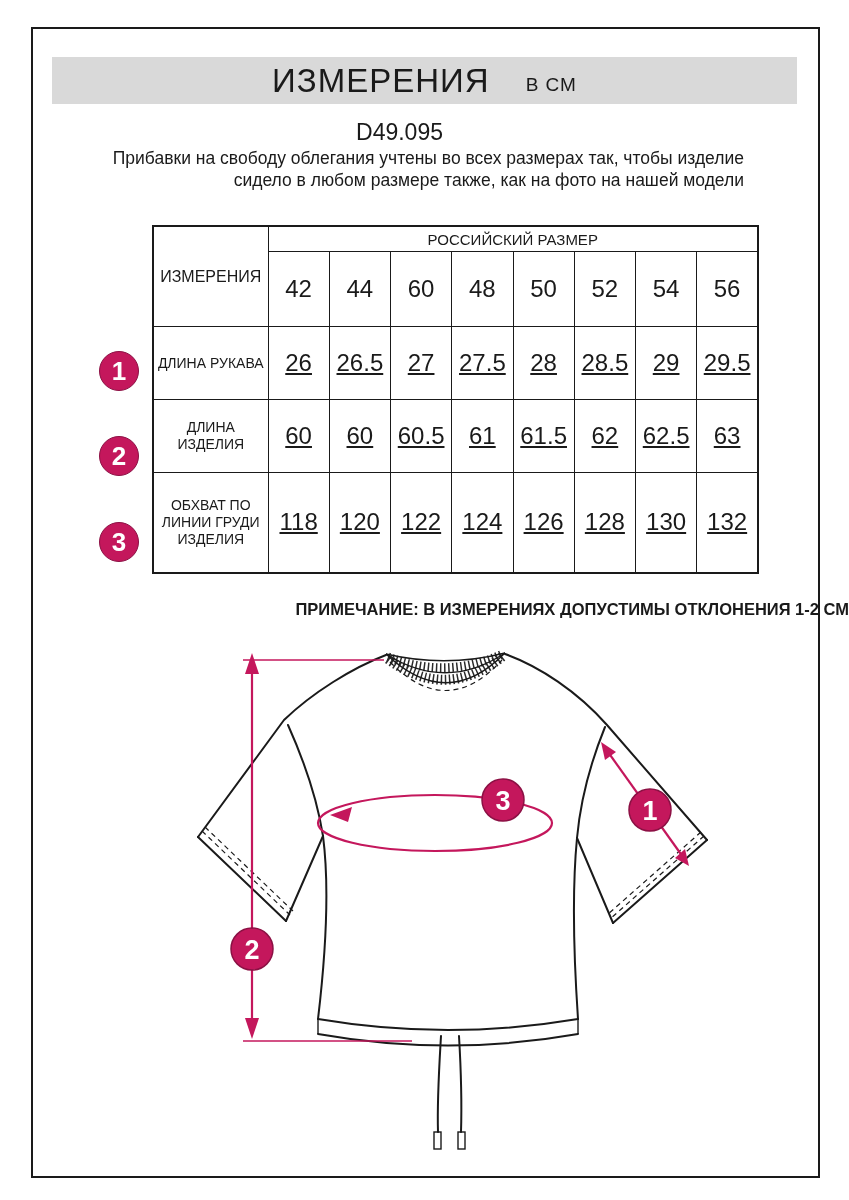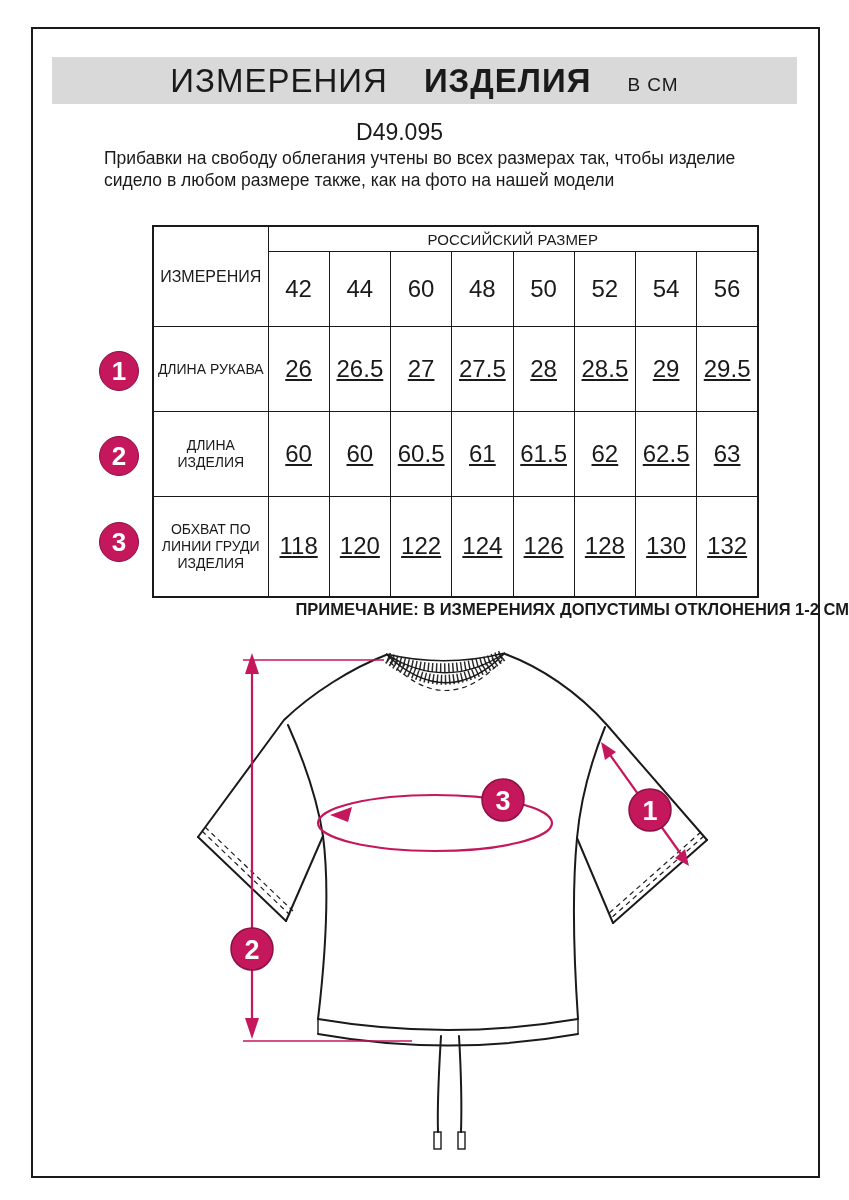--- a/index.html
+++ b/index.html
@@ -7,31 +7,31 @@
   body { width:849px; height:1200px; position:relative; font-family:"Liberation Sans", sans-serif; color:#1a1a1a; }
   .frame { position:absolute; left:31px; top:27px; width:785px; height:1147px; border:2px solid var(--line); background:#fff; }
 
   .title-bar { position:absolute; left:52px; top:57px; width:745px; height:47px; background:var(--bar);
     display:flex; align-items:center; justify-content:center; gap:36px; }
   .title-word { font-size:33px; letter-spacing:1px; }
   .title-word.bold { font-weight:bold; }
   .title-unit { font-size:19px; letter-spacing:1px; position:relative; top:4px; }
 
   .product-code { position:absolute; left:0; top:119px; width:799px; text-align:center; font-size:23px; }
-  .description { position:absolute; left:104px; top:148px; width:640px; text-align:left; font-size:17.5px; line-height:21.5px; }
+  .description { position:absolute; left:104px; top:148px; width:640px; text-align:right; font-size:17.5px; line-height:21.5px; }
 
   table.size-table { position:absolute; left:152px; top:225px; width:607px; border-collapse:collapse; table-layout:fixed; }
   table.size-table th, table.size-table td { border:1.5px solid var(--line); text-align:center; vertical-align:middle; padding:0; background:#fff; font-weight:normal;margin-left:20px; }
   table.size-table { border:2px solid var(--line); }
   .measure-th { font-size:16px; }
   .size-group-th { font-size:15px; height:24px; }
   .size-th { font-size:24px; font-weight:bold; height:74px; }
   .row-label { font-size:14px; line-height:17px; padding:0 6px; }
   .val-td { font-size:24px;text-decoration:underline; }
-  tr.data-row { height:85px; }
+  tr.data-row { height:73px; }
   tr.data-row-last { height:100px; }
 
   .badge { position:absolute; width:40px; height:40px; border-radius:50%; background:var(--accent);
     border:1.5px solid #8c1044; box-sizing:border-box; color:#fff; font-size:26px; font-weight:bold;
     display:flex; align-items:center; justify-content:center; }
   .badge-1 { left:99px; top:351px; }
   .badge-2 { left:99px; top:436px; }
   .badge-3 { left:99px; top:522px; }
 
   .note { position:absolute; left:0; top:600px; width:849px; text-align:right; font-size:16.5px; font-weight:bold; }
@@ -47,21 +47,20 @@
   .badge-circle { fill:var(--accent); stroke:#8c1044; stroke-width:1.5; }
   .badge-num { fill:#fff; font-family:"Liberation Sans", sans-serif; font-size:27px; font-weight:bold; text-anchor:middle; }
 </style>
 </head>
 <body>
 
 <div class="frame"></div>
 
 <div class="title-bar">
   <span class="title-word">ИЗМЕРЕНИЯ</span>
-  <span class="title-word bold">ИЗДЕЛИЯ</span>
   <span class="title-unit">В СМ</span>
 </div>
 
 <div class="product-code">D49.095</div>
 <div class="description">Прибавки на свободу облегания учтены во всех размерах так, чтобы изделие сидело в любом размере также, как на фото на нашей модели</div>
 
 <table class="size-table">
   <colgroup>
     <col style="width:115px">
     <col span="8">

